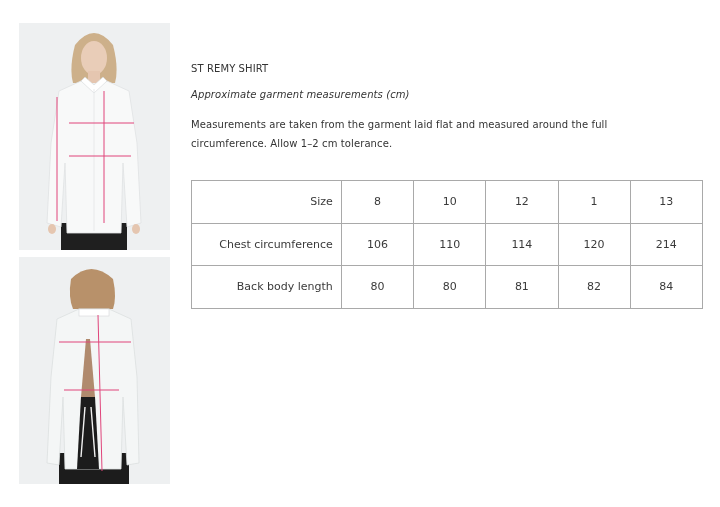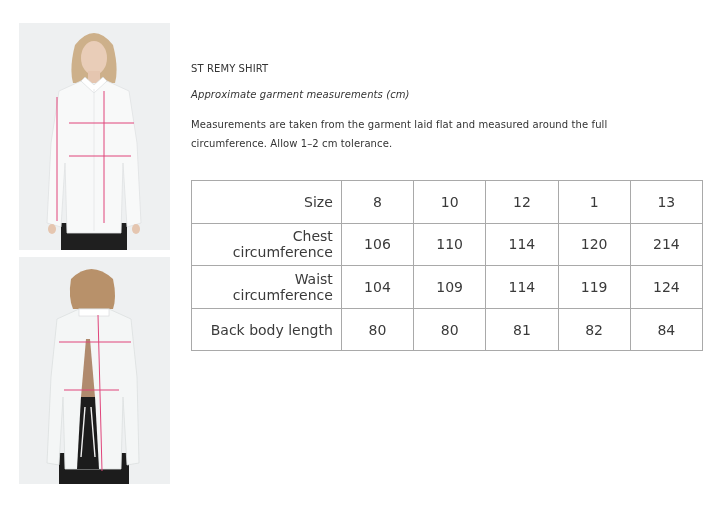--- a/index.html
+++ b/index.html
@@ -21,21 +21,21 @@
   #title { top: 63px; }
   #subtitle { top: 89px; font-style: italic; }
   #note { top: 115px; width: 470px; line-height: 19px; }
 
   table.size-table {
     position: absolute;
     left: 191px;
     top: 180px;
     width: 512px;
     border-collapse: collapse;
-    font-size: 14px;
+    font-size: 11px;
     color: #3a3a3a;
   }
   table.size-table td, table.size-table th {
     border: 1px solid #a9a9a9;
     height: 42.6px;
     font-weight: normal;
     vertical-align: middle;
   }
   table.size-table .label-cell { width: 150px; text-align: right; padding-right: 8px; }
   table.size-table .val-cell { width: 72.4px; text-align: center; }
@@ -113,28 +113,20 @@
   </tr>
   <tr>
     <td class="label-cell">Chest circumference</td>
     <td class="val-cell">106</td>
     <td class="val-cell">110</td>
     <td class="val-cell">114</td>
     <td class="val-cell">120</td>
     <td class="val-cell">214</td>
   </tr>
   <tr>
-    <td class="label-cell">Waist circumference</td>
-    <td class="val-cell">104</td>
-    <td class="val-cell">109</td>
-    <td class="val-cell">114</td>
-    <td class="val-cell">119</td>
-    <td class="val-cell">124</td>
-  </tr>
-  <tr>
     <td class="label-cell">Back body length</td>
     <td class="val-cell">80</td>
     <td class="val-cell">80</td>
     <td class="val-cell">81</td>
     <td class="val-cell">82</td>
     <td class="val-cell">84</td>
   </tr>
 </tbody>
   </table>
 

